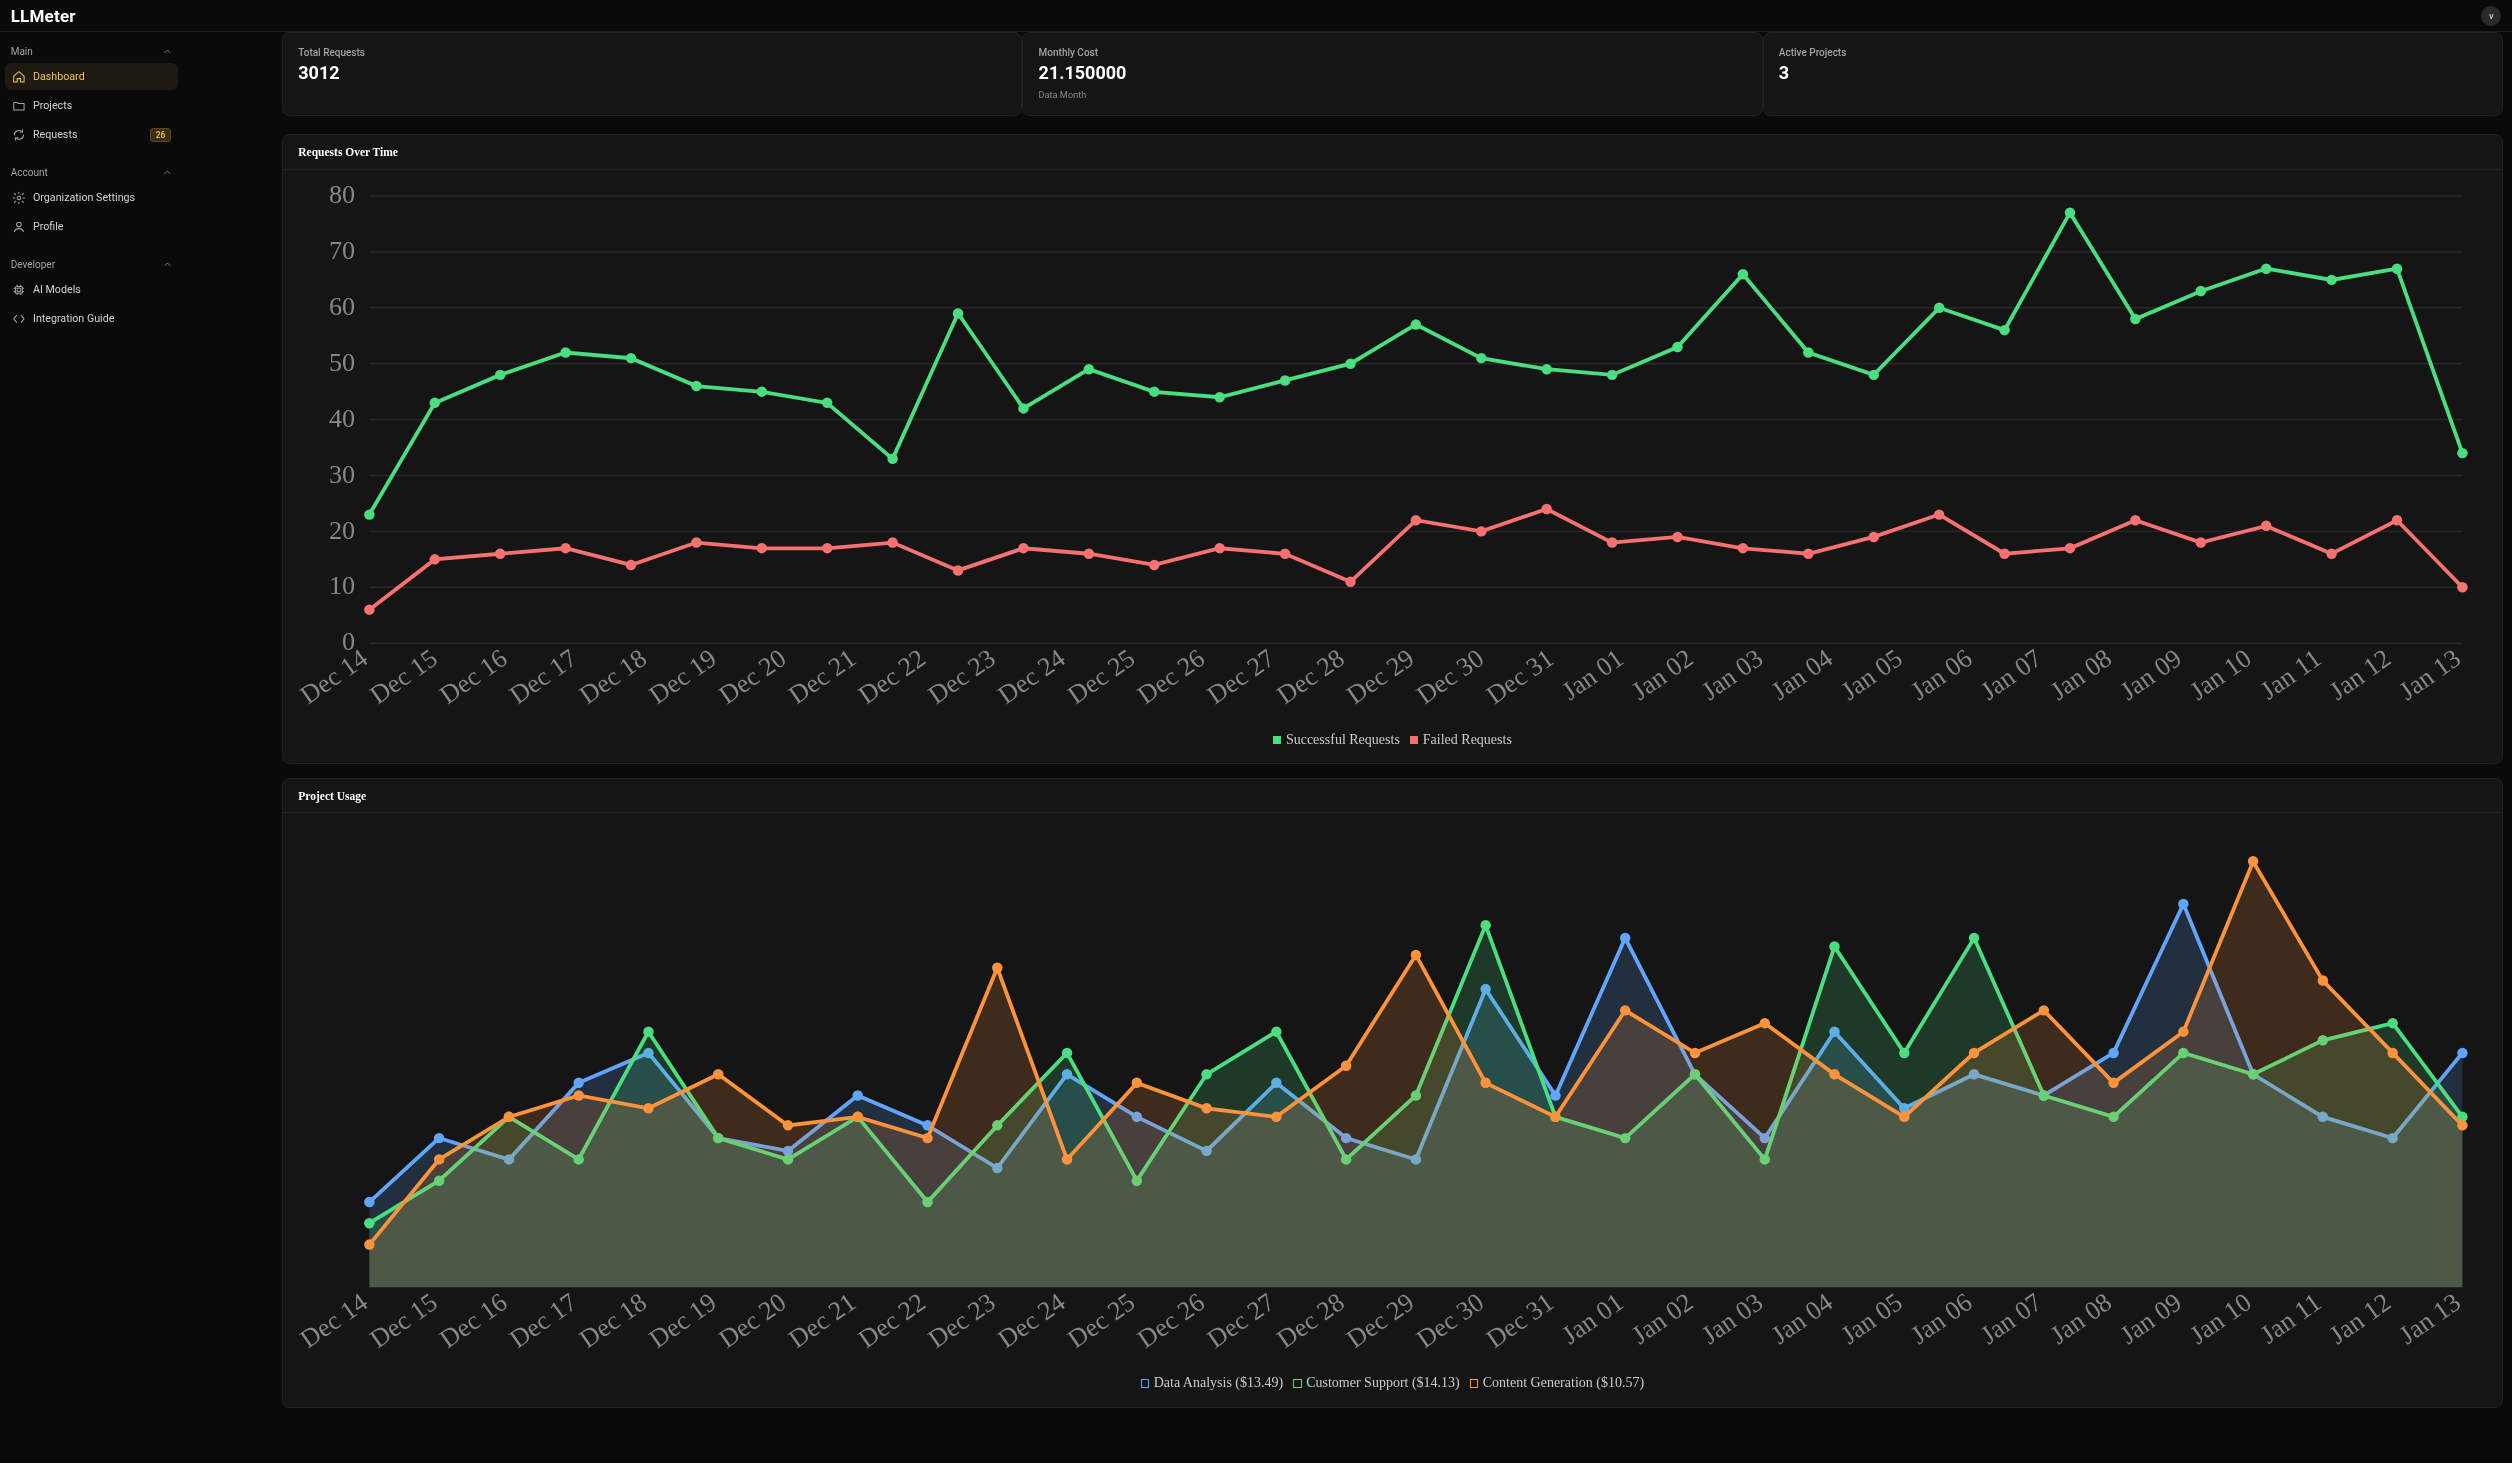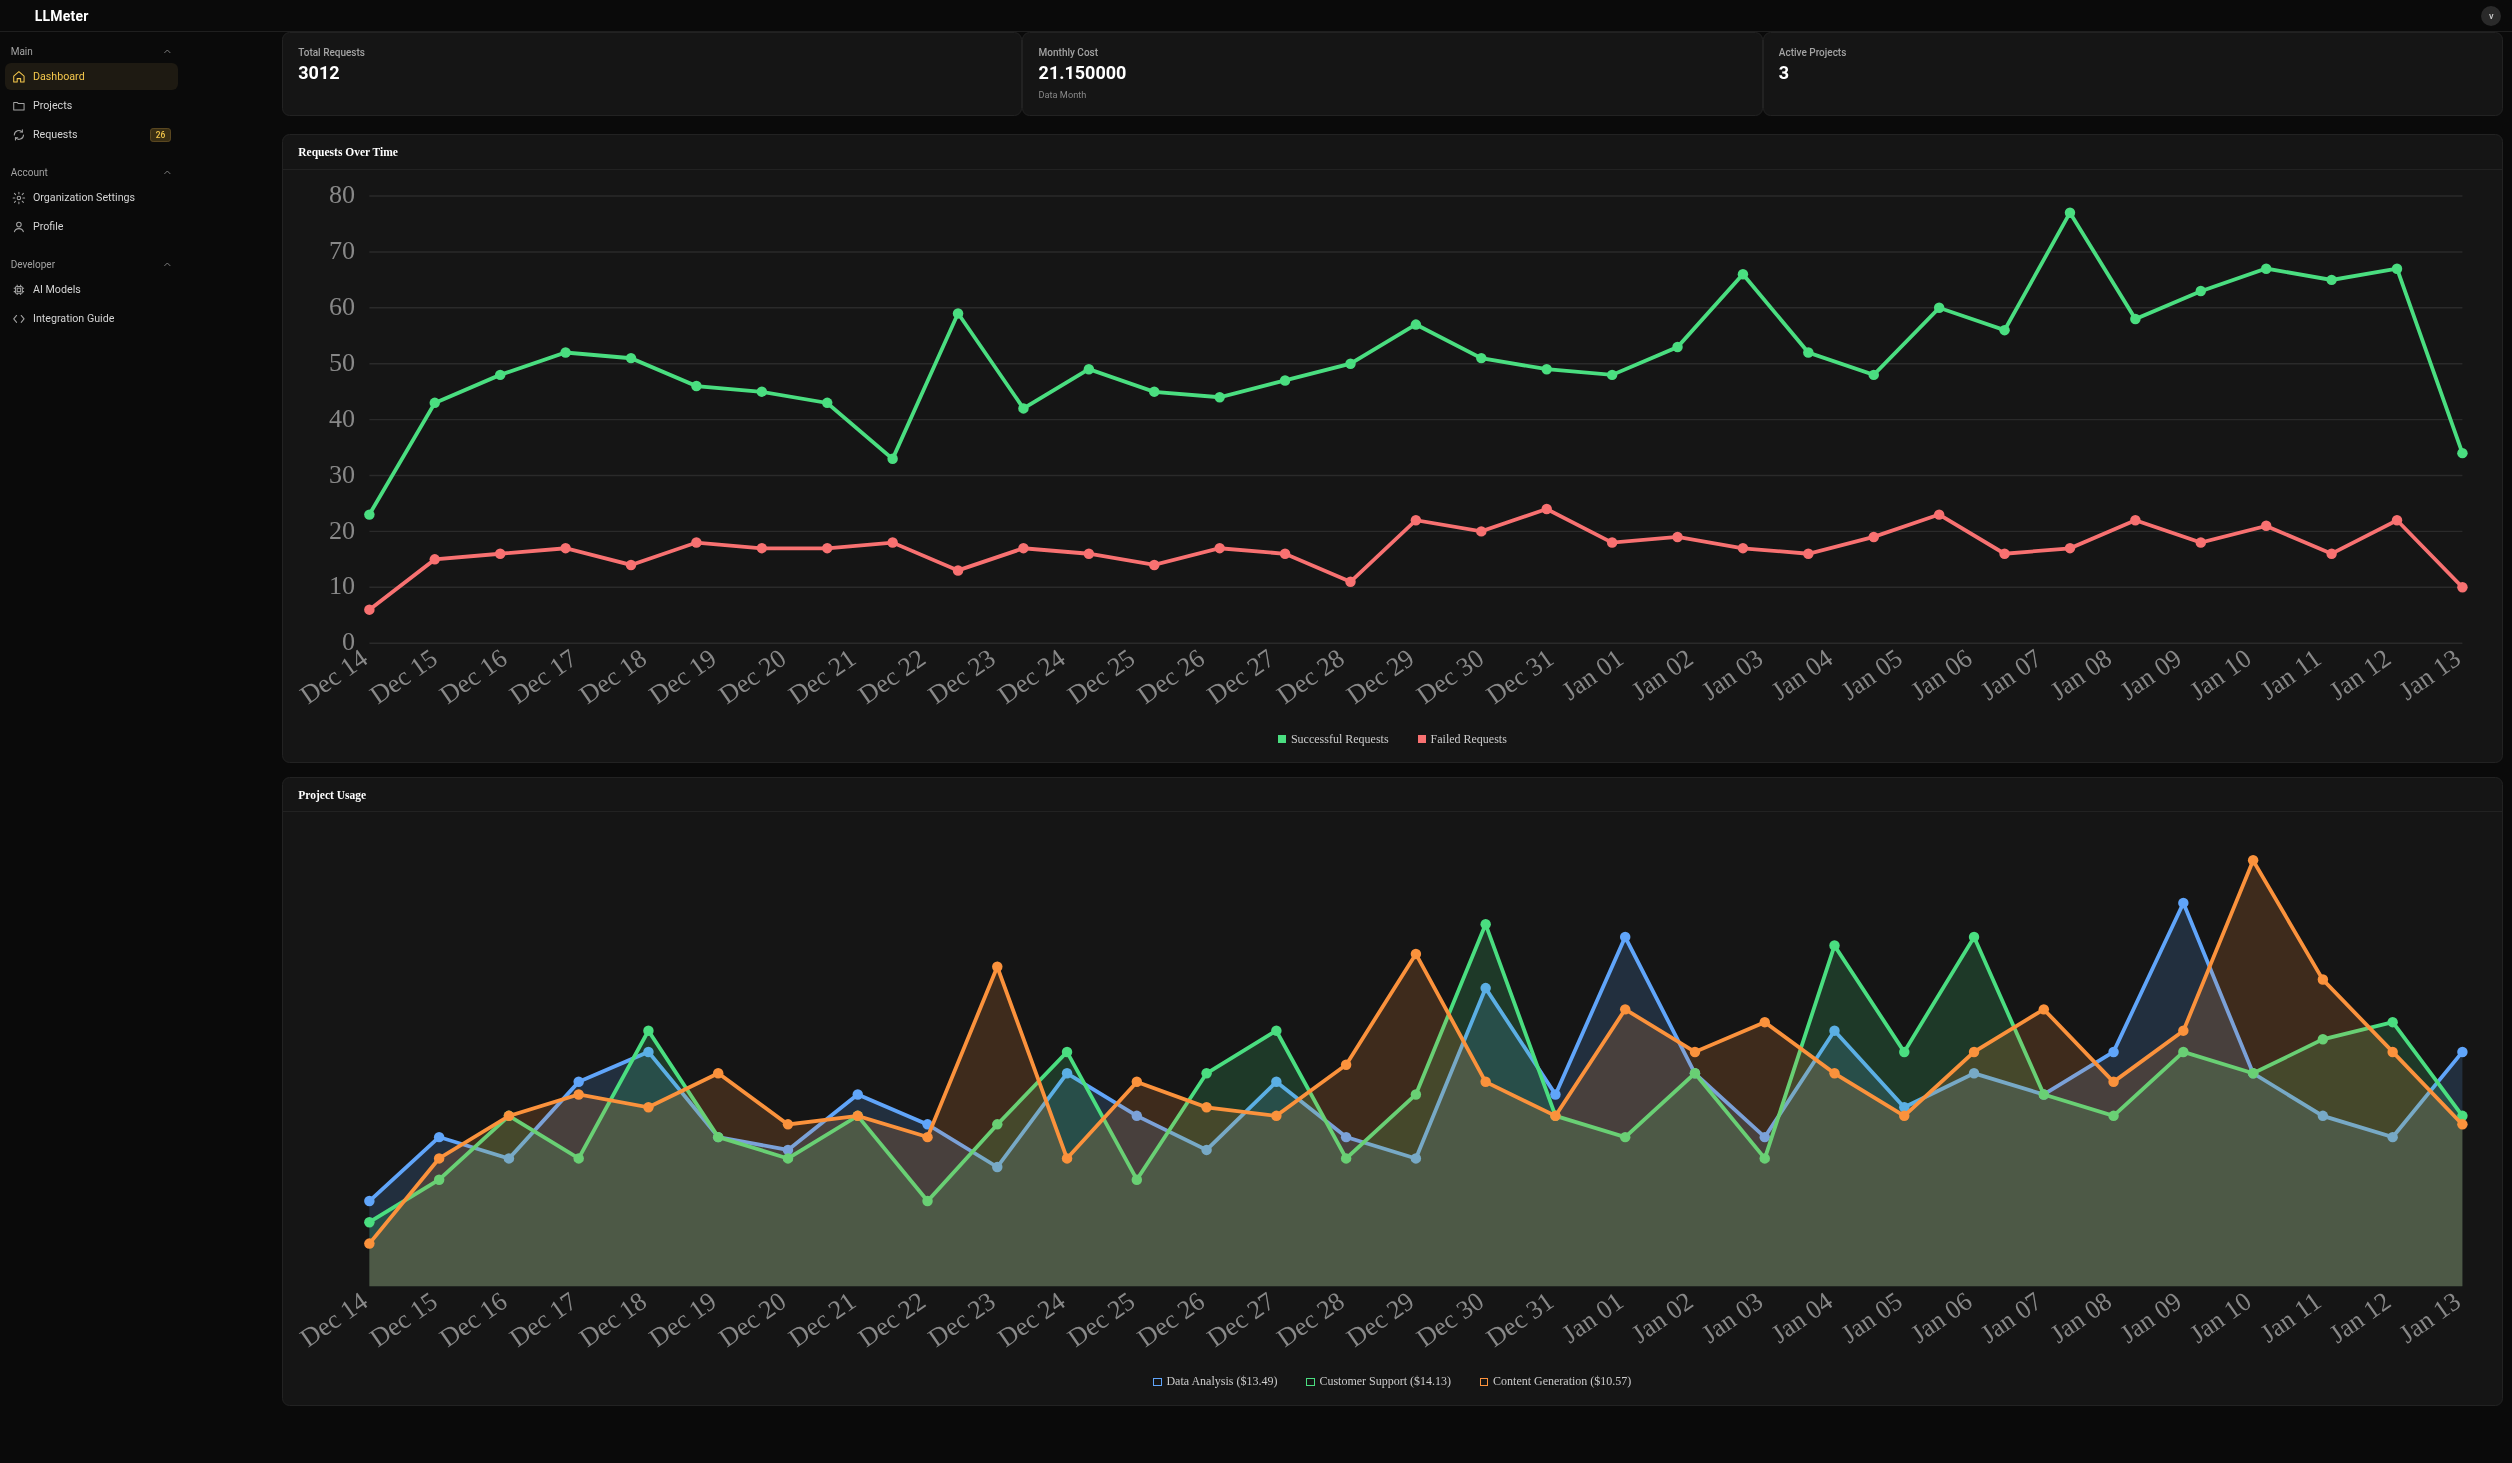--- a/index.html
+++ b/index.html
@@ -12,21 +12,21 @@
     overflow: hidden;
   }
   .topbar {
     height: 32px;
     display: flex;
     align-items: center;
     justify-content: space-between;
     padding: 0 10.7px;
     border-bottom: 0.8px solid #1f1f1f;
   }
-  .brand { font-weight: 700; font-size: 14px; color: #fff; letter-spacing: 0.2px; margin-left: 24px; }
+  .brand { font-weight: 700; font-size: 17px; color: #fff; letter-spacing: 0.2px; }
   .avatar {
     width: 20px; height: 20px; border-radius: 50%;
     background: #2a2a2a; color: #ccc;
     display: flex; align-items: center; justify-content: center;
     font-size: 9.2px; font-weight: 500;
     cursor: pointer;
   }
   .shell { display: flex; height: calc(100% - 32px); }
   .sidebar {
     width: 183px; flex-shrink: 0;
@@ -77,21 +77,21 @@
     margin-bottom: 13.8px;
     font-family: Liberation Serif, serif;
   }
   .panel-header {
     padding: 10.7px 15.3px;
     font-size: 11.5px; font-weight: 600; color: #fff;
   }
   .panel-body { padding: 7.6px 15.3px 15.3px; border-top: 0.8px solid #222; }
   .chart-svg { width: 100%; height: auto; display: block; }
   .axis-tick { font-size: 11px; fill: #888; }
-  .legend { display: flex; gap: 29px; justify-content: center; margin-top: 7.6px; font-size: 12px; color: #ccc; }
+  .legend { display: flex; gap: 10px; justify-content: center; margin-top: 7.6px; font-size: 14px; color: #ccc; }
   .legend-item { display: flex; align-items: center; gap: 4.6px; }
   .legend-swatch { width: 8.4px; height: 8.4px; border: 1.1px solid; }
   .legend-swatch.fill { background: currentColor; }
 </style>
 </head>
 <body>
 
 <div class="topbar">
   <div class="brand">LLMeter</div>
   <div class="avatar">v</div>

